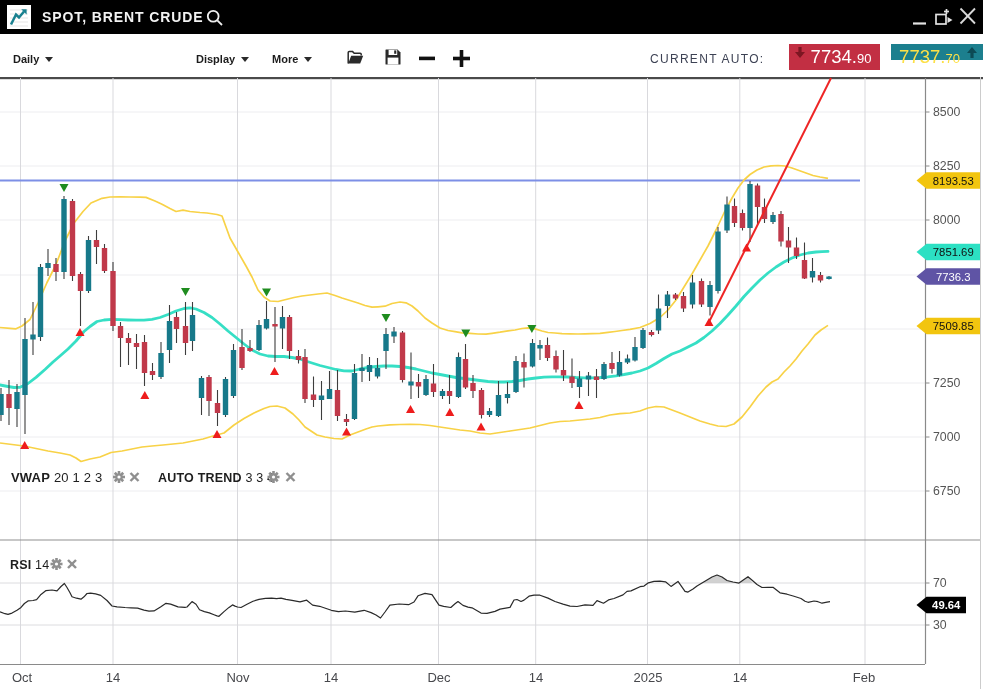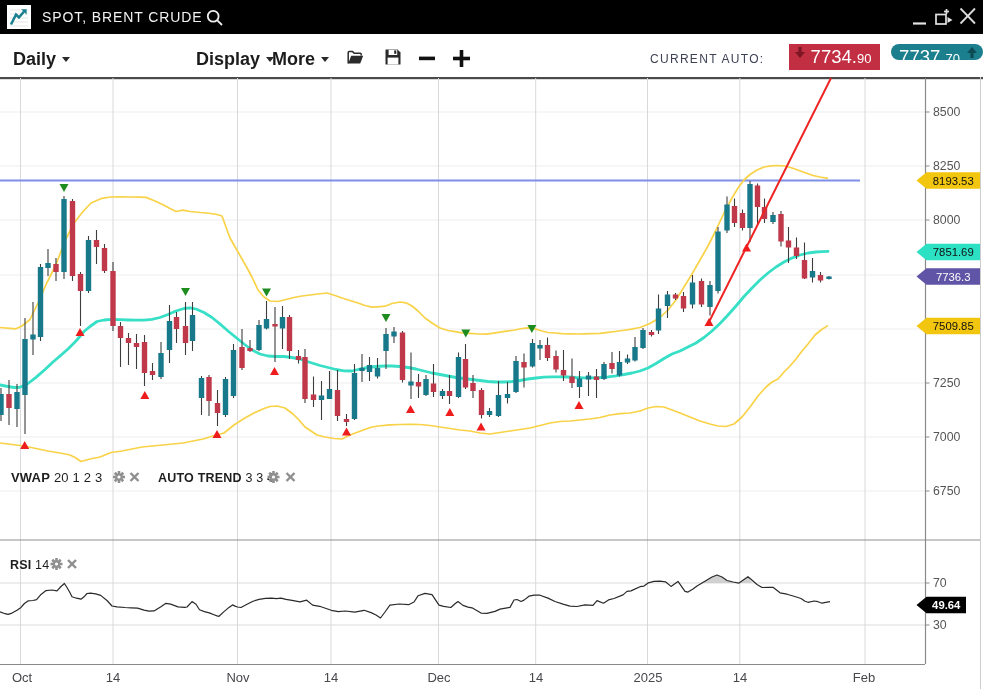--- a/index.html
+++ b/index.html
@@ -1,33 +1,33 @@
 <!DOCTYPE html>
 <html><head>
 <meta charset="utf-8">
 <style>
   html,body { margin:0; padding:0; width:983px; height:689px; overflow:hidden;
                font-family:"Liberation Sans", sans-serif; background:#fff; }
   .abs { position:absolute; }
   #titlebar { position:absolute; left:0; top:0; width:983px; height:34px; background:#000; }
   #logo { position:absolute; left:7px; top:5px; width:24px; height:24px; background:#fff; }
   #title { position:absolute; left:42px; top:0; height:34px; line-height:35px; color:#f2f2f2;
-            font-size:14px; letter-spacing:0.9px; }
+            font-size:14px; letter-spacing:0.9px;font-weight:bold; }
   #toolbar { position:absolute; left:0; top:34px; width:983px; height:43px; background:#fff; }
   .menu { position:absolute; top:5px; height:41px; line-height:41px; font-weight:bold;
-           font-size:18px; color:#1c1c1c; }
+           font-size:11px; color:#1c1c1c; }
   .dn { display:inline-block; width:0; height:0; border-left:4.5px solid transparent;
          border-right:4.5px solid transparent; border-top:5.5px solid #2a2a2a;
          margin-left:6px; vertical-align:middle; margin-top:-2px;}
   #cp { position:absolute; top:5px; height:41px; line-height:41px; left:650px;
          font-size:12px; letter-spacing:1.3px; color:#3d4254; }
   #redbox { position:absolute; left:789px; top:10px; width:91px; height:26px; background:#c22f43;
              color:#fff; text-align:center; line-height:26px; }
   #tealbox { position:absolute; left:891px; top:10px; width:92px; height:16px; background:#1c7f8e;
-              color:#ffffff; text-align:center; line-height:26px;border-radius:11px; }
+              color:#fde047; text-align:center; line-height:26px; }
   .big { font-size:18.5px; }
   .small { font-size:13px; }
 </style>
 </head>
 <body>
 <div id="titlebar">
   <div id="logo">
     <svg width="24" height="24" viewBox="0 0 24 24">
       <g stroke="#e2e2e2" stroke-width="0.9">
         <line x1="3" y1="5" x2="21" y2="5"></line>

